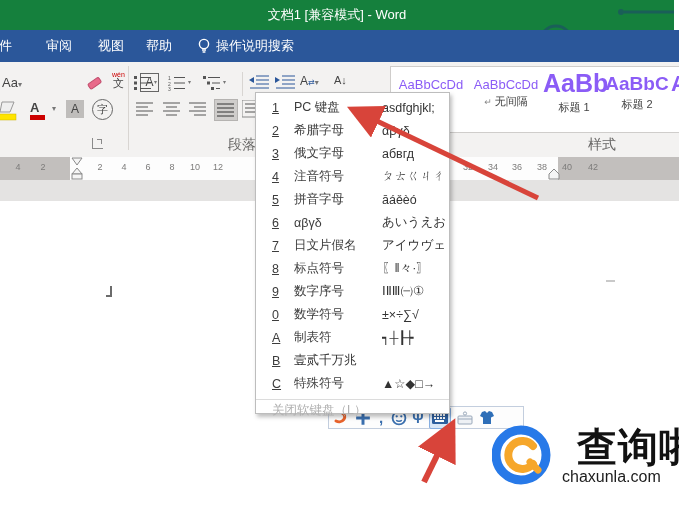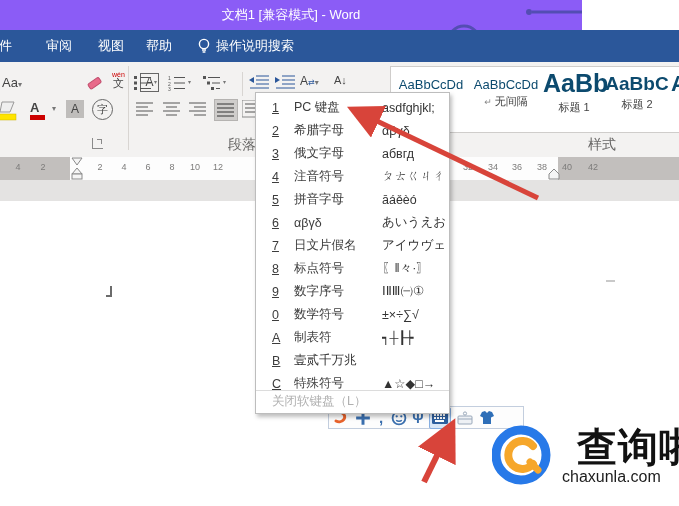--- a/index.html
+++ b/index.html
@@ -1,20 +1,20 @@
 <!DOCTYPE html>
 <html><head>
 <meta charset="utf-8">
 <style>
   html,body{margin:0;padding:0;background:#fff;}
   #app{position:relative;width:679px;height:506px;overflow:hidden;
        font-family:"Liberation Sans",sans-serif;background:#fff;}
 
   
-  .titlebar{position:absolute;left:0;top:0;width:582px;height:30px;background:#8b5cf6;}
+  .titlebar{position:absolute;left:0;top:0;width:674px;height:30px;background:#15803d;}
   .title{position:absolute;left:0;top:0;width:100%;height:30px;line-height:30px;
          text-align:center;color:#fff;font-size:13px;}
   .deco{position:absolute;right:0;top:0;width:150px;height:64px;opacity:.5;}
 
   
   .tabsrow{position:absolute;left:0;top:30px;width:679px;height:32px;background:#2b579a;}
   .tab{position:absolute;top:0;height:32px;line-height:32px;color:#fff;font-size:13px;white-space:nowrap;}
   .bulb{position:absolute;left:197px;top:8px;}
   .searchlbl{position:absolute;left:216px;top:0;height:32px;line-height:32px;color:#fff;font-size:13px;white-space:nowrap;}
 
@@ -25,21 +25,21 @@
   .vdiv{position:absolute;top:4px;height:84px;width:1px;background:#d8d5d2;}
   .grouplabel{position:absolute;top:74px;font-size:14px;color:#676665;}
   .launcher{position:absolute;top:76px;width:10px;height:10px;border-left:1px solid #8a8a8a;border-bottom:1px solid #8a8a8a;}
   .launcher:after{content:"";position:absolute;right:1px;top:1px;width:4px;height:4px;
                   border-right:1px solid #8a8a8a;border-top:1px solid #8a8a8a;}
   .sel{background:#cfcdcb;border:1px solid #b5b3b1;}
 
   
   .gallery{position:absolute;left:390px;top:4px;width:300px;height:65px;background:#fff;border:1px solid #cfcdcb;}
   .gitem{position:absolute;top:0;height:63px;cursor:default;}
-  .gprev{display:block;text-align:center;color:#0c4a6e;white-space:nowrap;}
+  .gprev{display:block;text-align:center;color:#8b5cf6;white-space:nowrap;}
   .glab{display:block;text-align:center;font-size:11px;color:#444;margin-top:2px;white-space:nowrap;}
 
   
   .ruler{position:absolute;left:0;top:157px;width:679px;height:23px;background:#c2bfbd;border-bottom:1px solid #aeaba8;}
   .ruler .inner{position:absolute;left:70px;top:0;width:488px;height:23px;background:#fdfdfd;}
   .rnum{position:absolute;top:5px;width:16px;text-align:center;font-size:9px;color:#7c7b7a;}
 
   
   .doc{position:absolute;left:0;top:180px;width:679px;height:326px;background:#fff;}
   .docgap{position:absolute;left:0;top:0;width:679px;height:21px;background:#e4e3e2;}
@@ -54,21 +54,21 @@
   .kbwrap{width:20px;height:20px;background:#d9e7f7;border:1px solid #86aee0;border-radius:2px;
           display:inline-flex;align-items:center;justify-content:center;}
 
   
   .skmenu{position:absolute;left:255px;top:92px;width:195px;height:322px;background:#fff;
           border:1px solid #bdbdbd;box-shadow:2px 3px 4px rgba(0,0,0,.25);z-index:50;box-sizing:border-box;}
   .mi{display:grid;grid-template-columns:22px 88px auto;align-items:center;height:23px;
       padding-left:16px;font-size:12.5px;color:#3c3c3c;cursor:default;}
   .mk{text-decoration:underline;}
   .mp{color:#333;white-space:nowrap;overflow:hidden;}
-  .mclose{position:absolute;left:0;bottom:0;width:100%;height:23px;line-height:21px;border-top:1px solid #dcdcdc;
+  .mclose{position:absolute;left:0;bottom:0;width:100%;height:14px;line-height:21px;border-top:1px solid #dcdcdc;
           color:#b0b0b0;font-size:12.5px;padding-left:16px;box-sizing:border-box;}
 
   
   .arrows{position:absolute;left:0;top:0;width:679px;height:506px;z-index:70;pointer-events:none;}
   .watermark{position:absolute;left:492px;top:424px;width:187px;height:82px;z-index:60;}
   .wmname{position:absolute;left:64px;top:-4px;font-size:40px;font-weight:600;color:#111;
           letter-spacing:1px;white-space:nowrap;margin-left:21px;}
   .wmdomain{position:absolute;left:70px;top:44px;font-size:16px;color:#1c1c1c;white-space:nowrap;}
 </style>
 </head>

